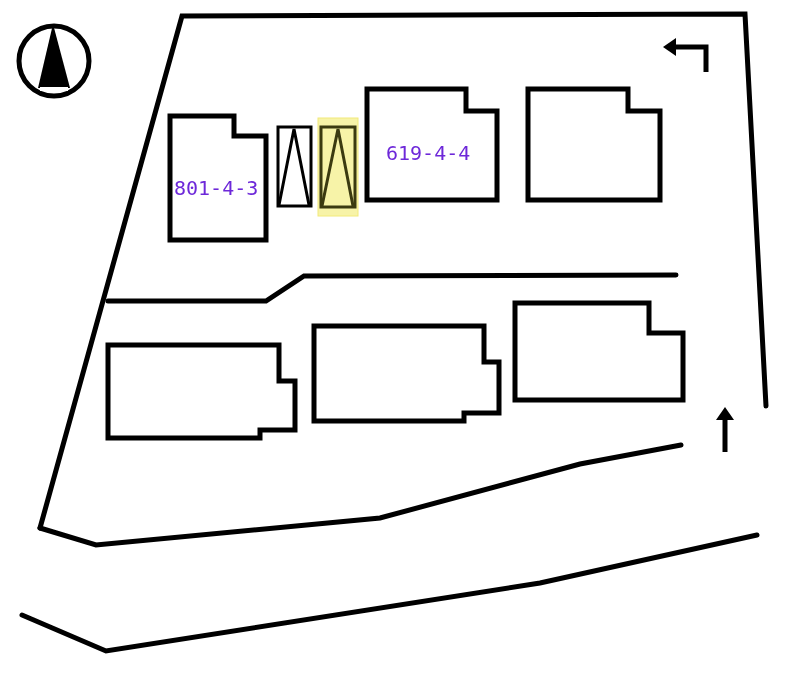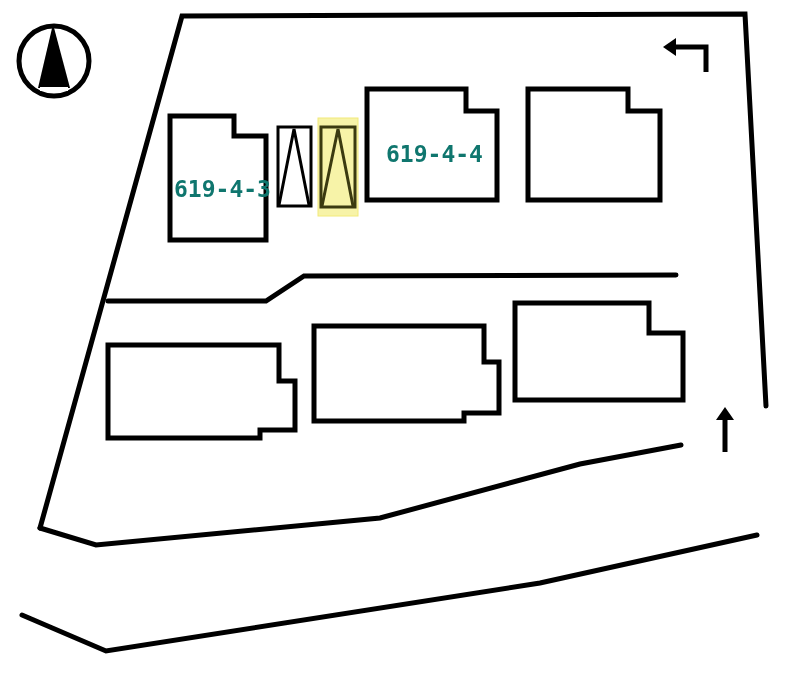--- a/index.html
+++ b/index.html
@@ -2,21 +2,21 @@
 <html><head>
   <meta charset="utf-8">
   <style>
     html, body { margin: 0; padding: 0; background: #ffffff; }
     body { width: 800px; height: 684px; overflow: hidden; position: relative; font-family: "DejaVu Sans", sans-serif; }
     #map { position: absolute; left: 0; top: 0; width: 800px; height: 684px; }
     .stroke { fill: none; stroke: #000; stroke-width: 5; stroke-linejoin: miter; stroke-linecap: round; }
     .bldg { fill: #fff; stroke: #000; stroke-width: 5; stroke-linejoin: miter; }
     .park { fill: #fff; stroke: #000; stroke-width: 3; }
     .park-line { fill: none; stroke: #000; stroke-width: 3; }
-    .lot-label { position: absolute; font-family: "DejaVu Sans Mono", monospace; font-weight: bold; font-size: 23px; color: #0f766e; white-space: nowrap; }
+    .lot-label { position: absolute; font-family: "DejaVu Sans Mono", monospace; font-weight: normal; font-size: 20px; color: #6d28d9; white-space: nowrap; }
   </style>
 </head>
 <body>
 
 <svg id="map" viewBox="0 0 800 684" xmlns="http://www.w3.org/2000/svg">
 
   <g>
     <circle cx="54" cy="61" r="35" fill="#fff" stroke="#000" stroke-width="5"></circle>
     <polygon points="53,24 38,88 70,88" fill="#000"></polygon>
     <rect x="40" y="87" width="28" height="4" fill="#fff"></rect>
@@ -69,14 +69,14 @@
     <polyline points="706,72 706,47 672,47" fill="none" stroke="#000" stroke-width="5"></polyline>
     <polygon points="663,47 676,38 676,56" fill="#000"></polygon>
   </g>
 
   <g>
     <line x1="725" y1="452" x2="725" y2="418" stroke="#000" stroke-width="5"></line>
     <polygon points="725,407 716,420 734,420" fill="#000"></polygon>
   </g>
 </svg>
 
-<span class="lot-label" style="left:174px; top:176px;">619-4-3</span>
+<span class="lot-label" style="left:174px; top:176px;">801-4-3</span>
 <span class="lot-label" style="left:386px; top:141px;">619-4-4</span>
 
 </body></html>

